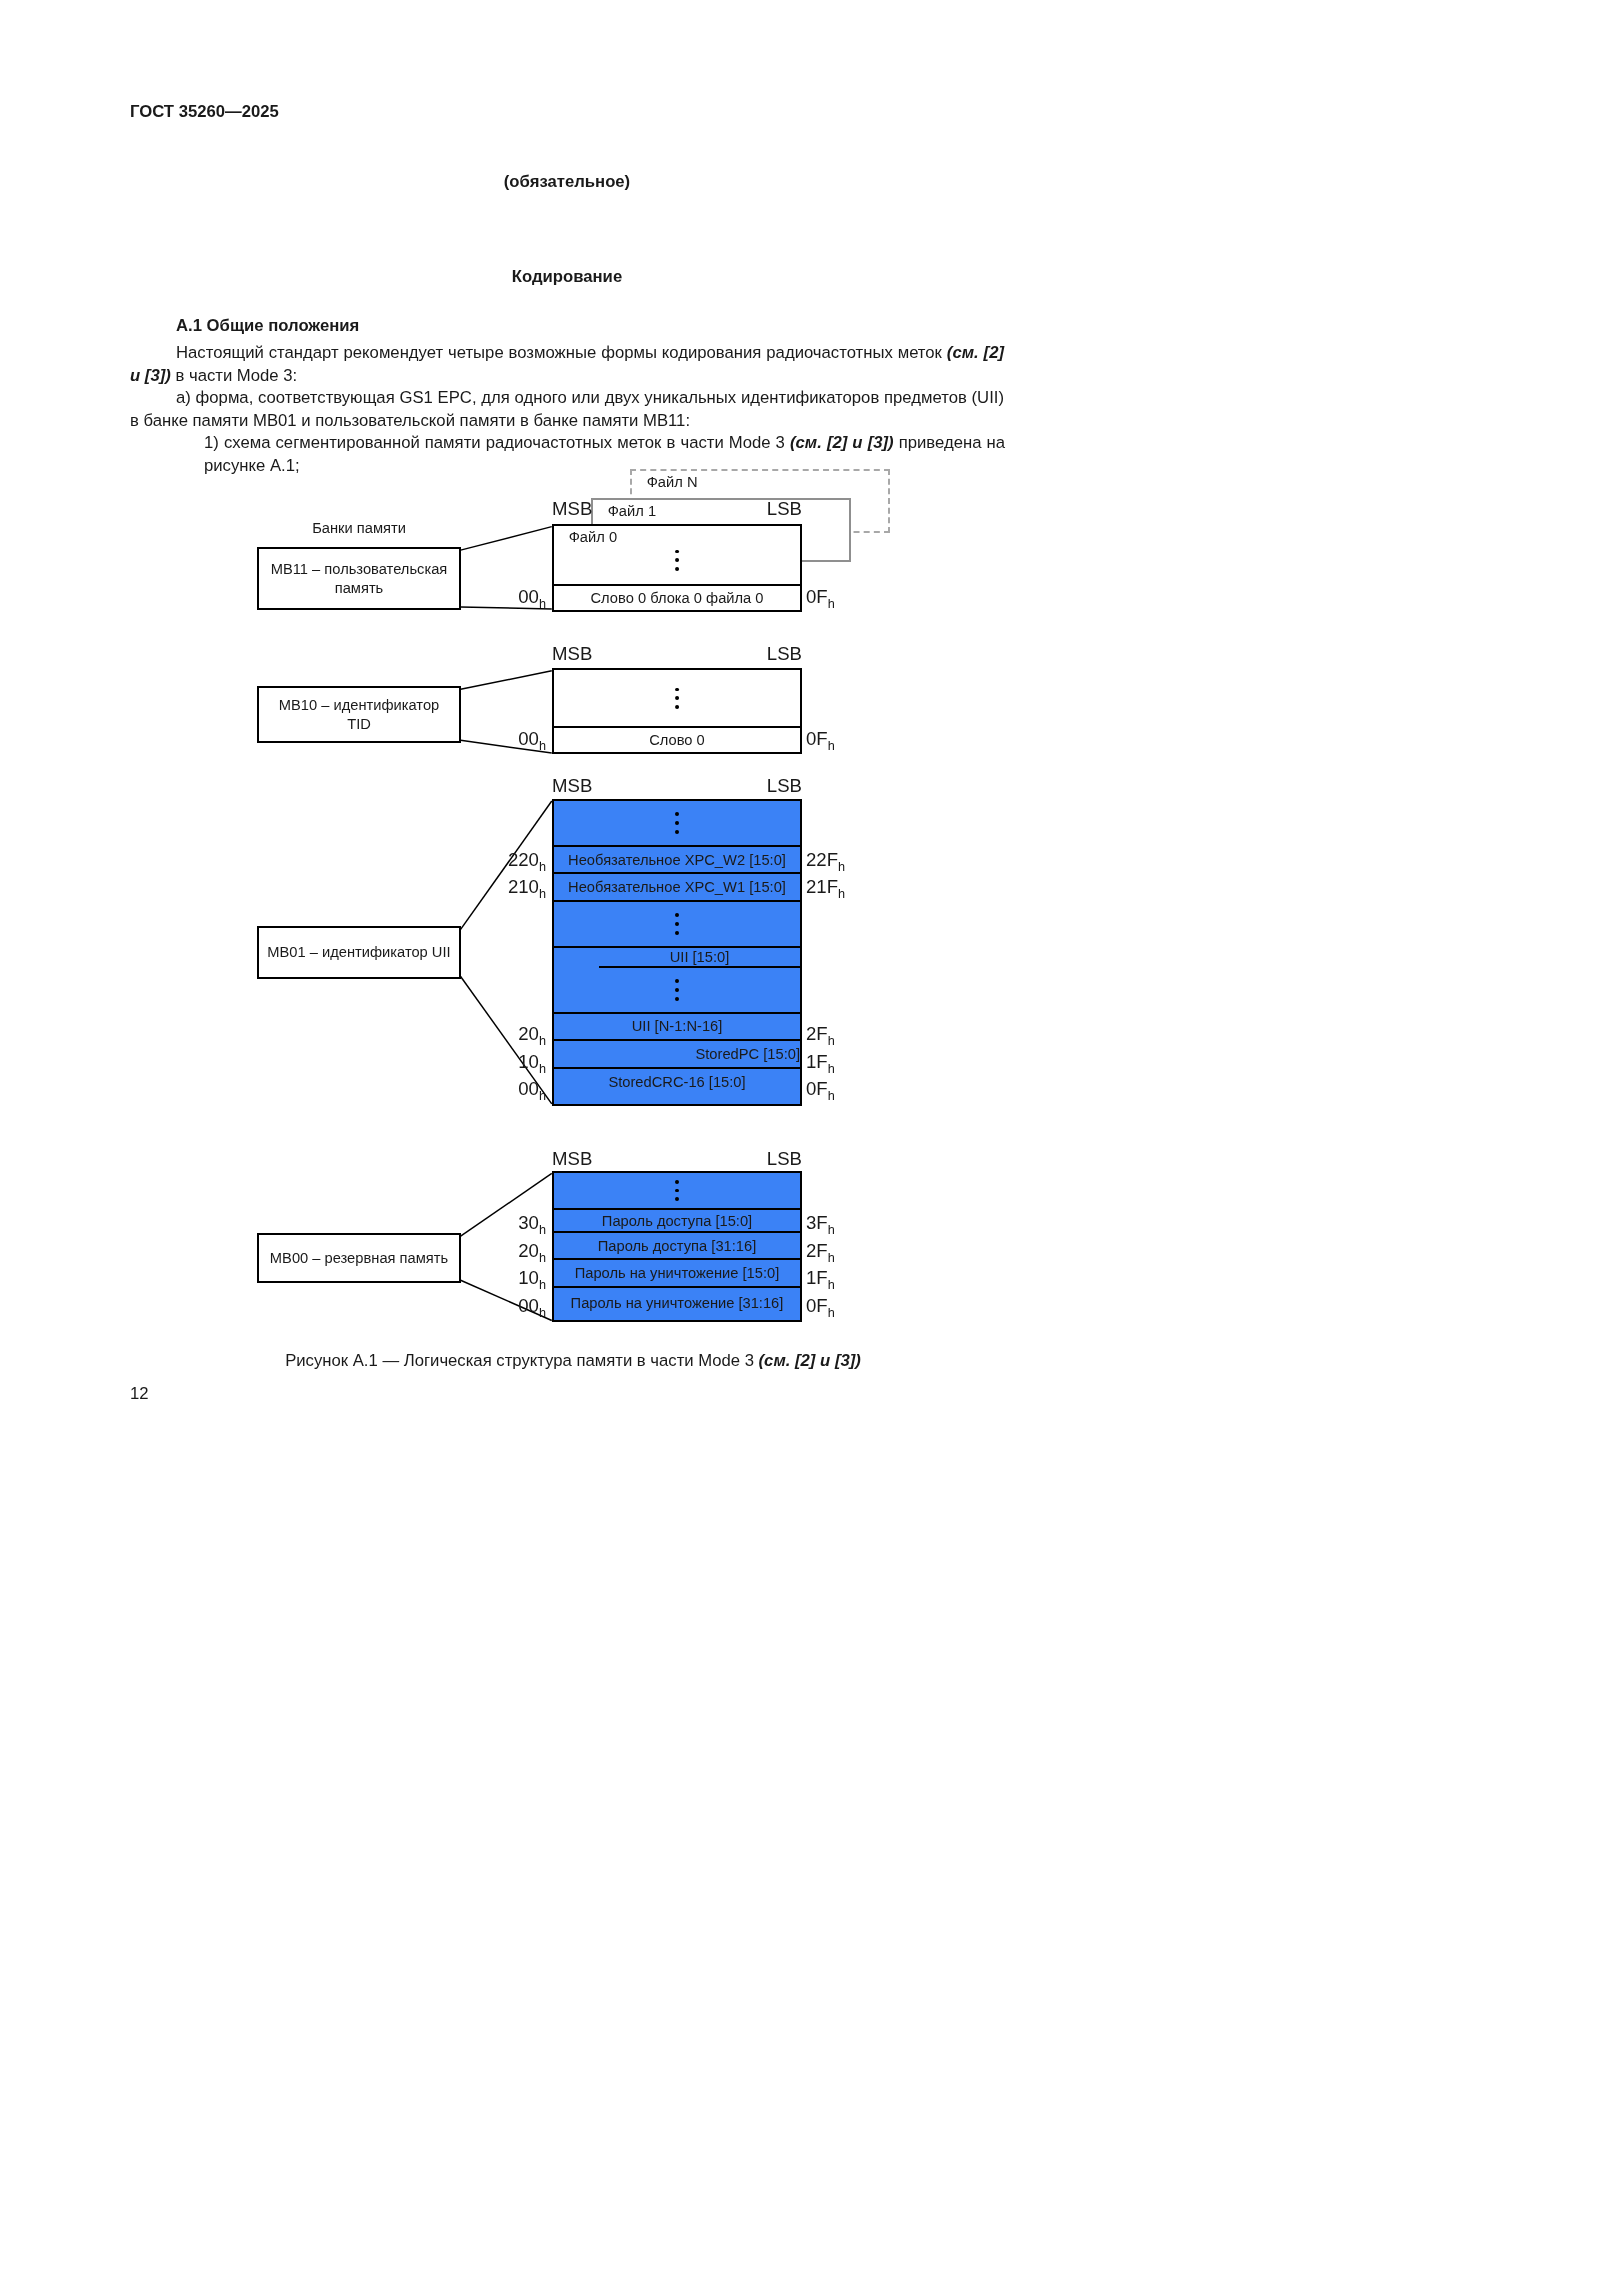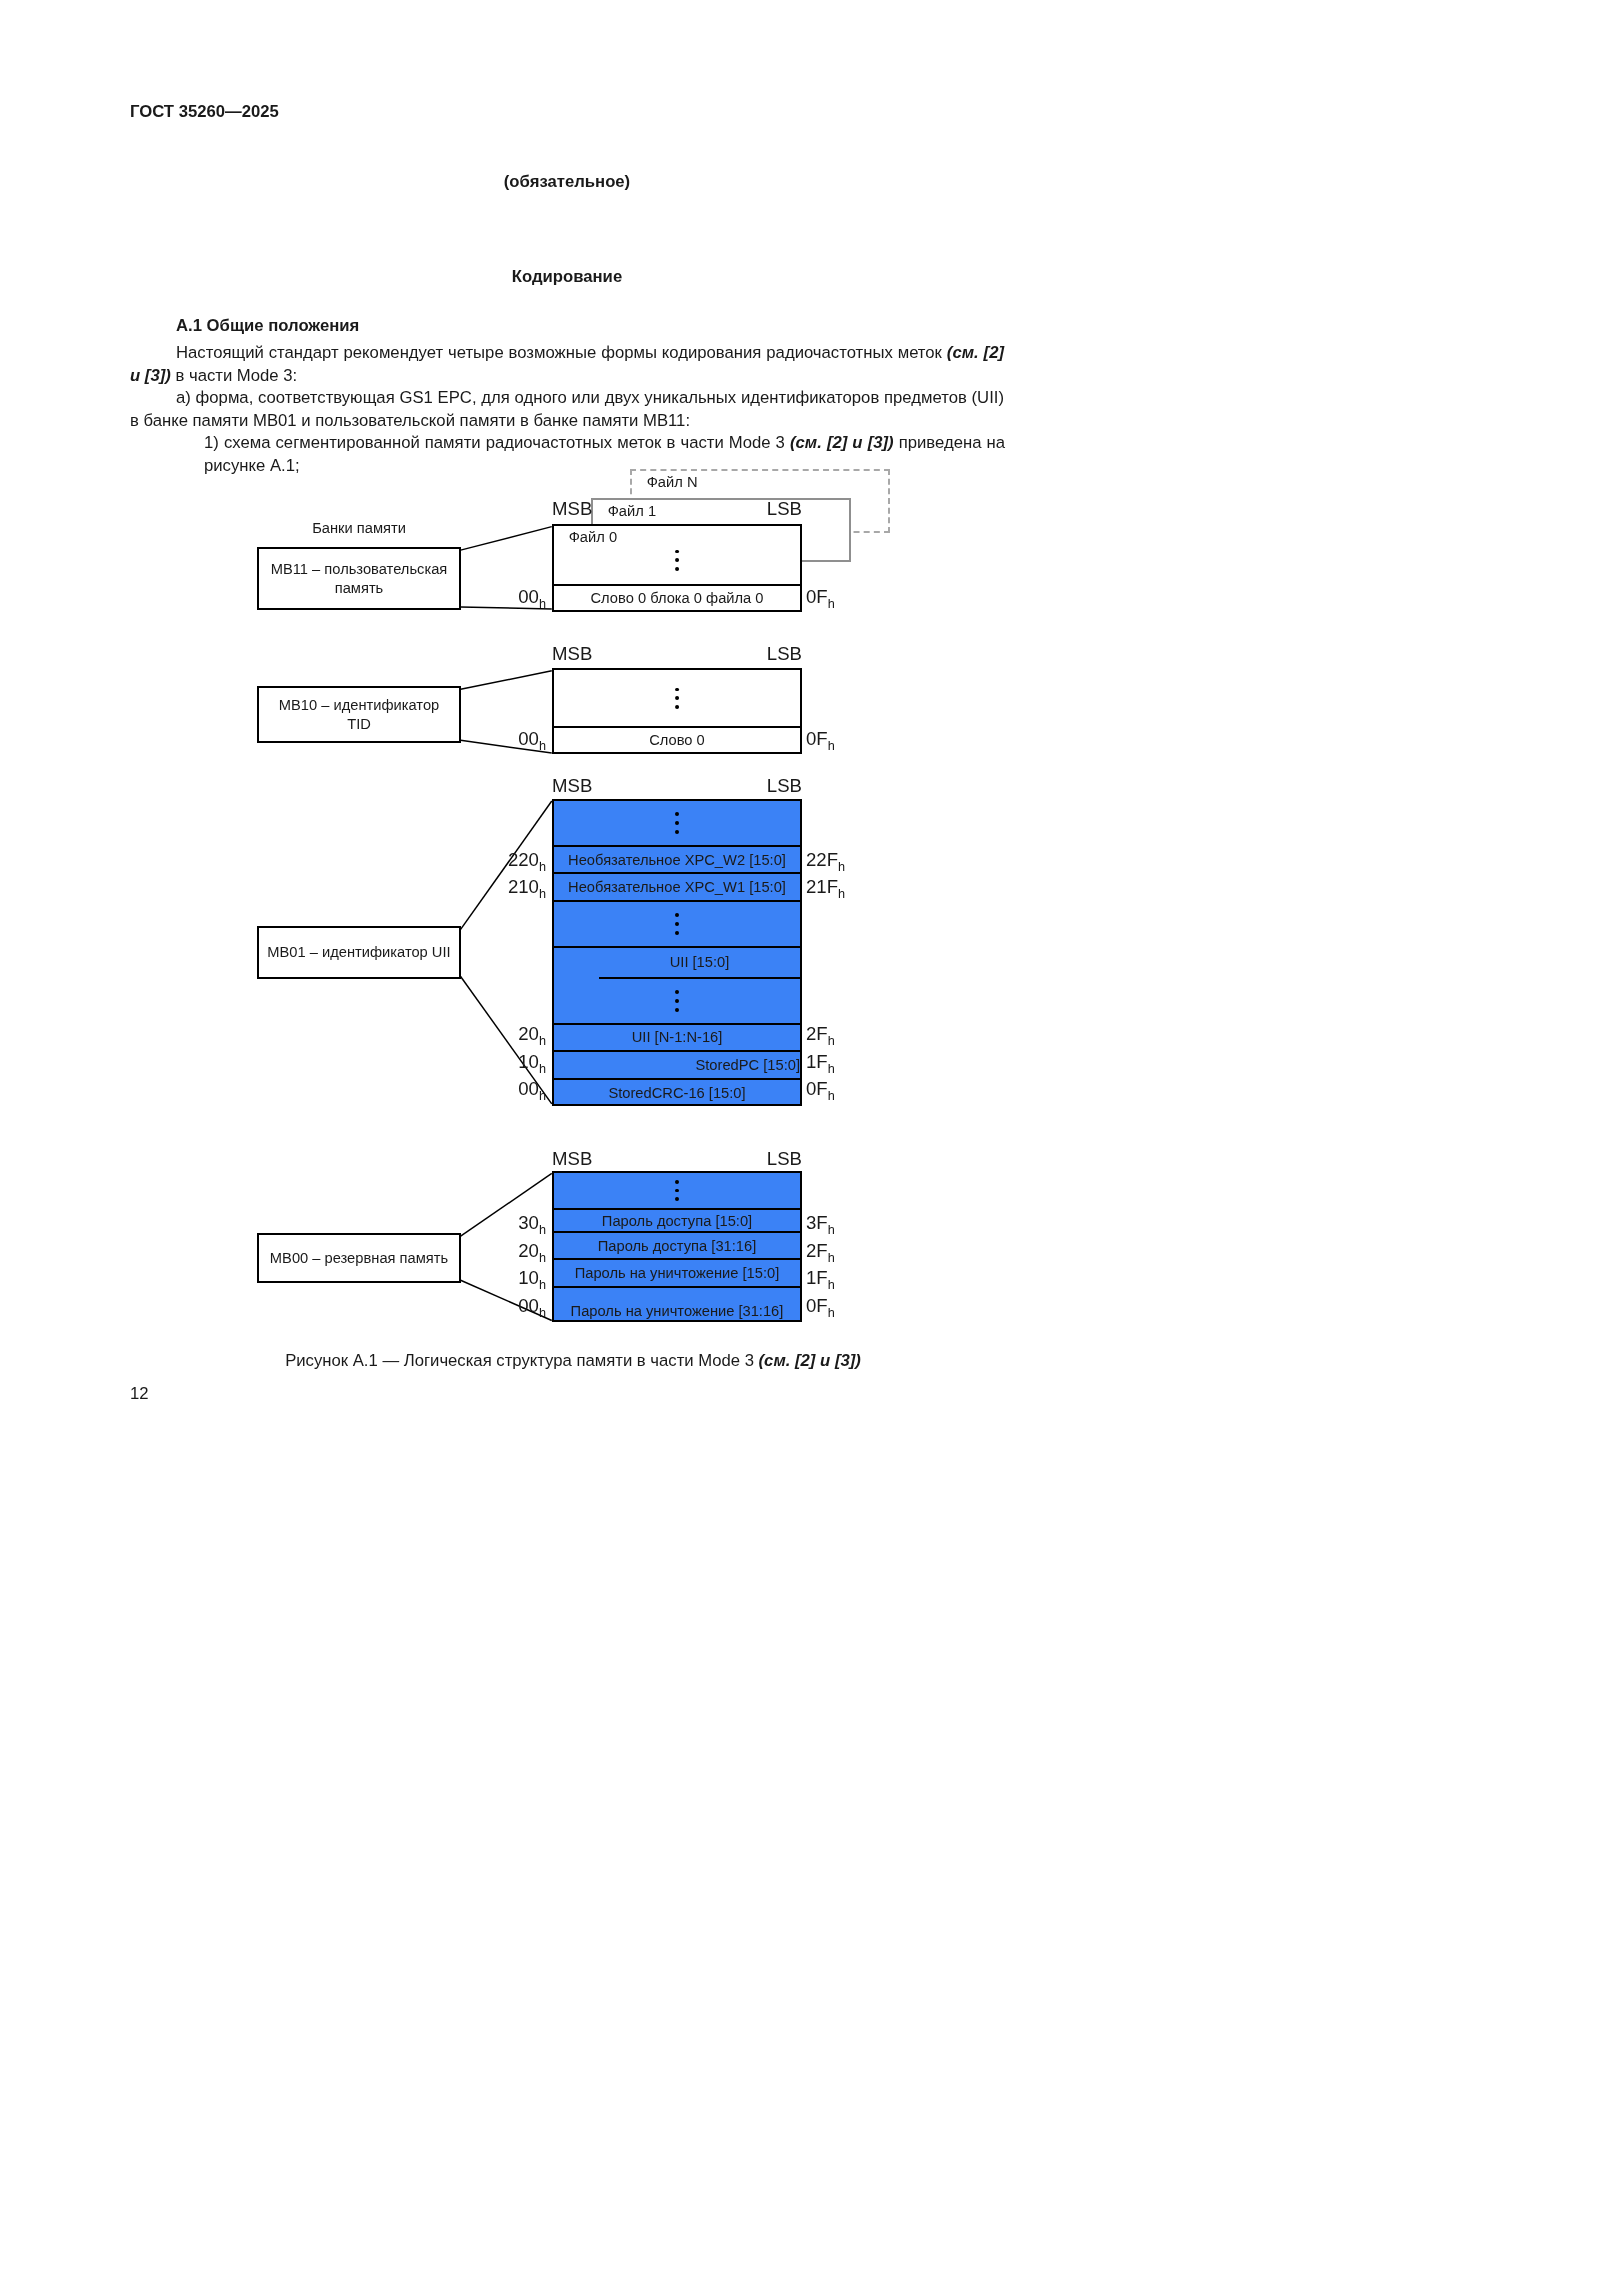--- a/index.html
+++ b/index.html
@@ -141,21 +141,21 @@
     <div class="seg row" style="height:27.4px;">
         <span>Необязательное XPC_W1 [15:0]</span>
       </div>
     <div class="seg dots" style="height:46px;">
         <span class="vdots">
           <i></i>
           <i></i>
           <i></i>
         </span>
       </div>
-    <div class="seg row" style="height:31px;margin-left:45px;">
+    <div class="seg row" style="height:20px;margin-left:45px;">
         <span>UII [15:0]</span>
       </div>
     <div class="seg dots" style="height:46px;">
         <span class="vdots">
           <i></i>
           <i></i>
           <i></i>
         </span>
       </div>
     <div class="seg row" style="height:27.4px;">
@@ -193,21 +193,21 @@
       </div>
     <div class="seg row" style="height:23px;">
         <span>Пароль доступа [15:0]</span>
       </div>
     <div class="seg row" style="height:27.4px;">
         <span>Пароль доступа [31:16]</span>
       </div>
     <div class="seg row" style="height:27.4px;">
         <span>Пароль на уничтожение [15:0]</span>
       </div>
-    <div class="seg row" style="height:31px;margin-top:8px;">
+    <div class="seg row" style="height:31px;">
         <span>Пароль на уничтожение [31:16]</span>
       </div>
   </div>
   <div class="abs addr addr-l" style="top:1212px;"><span>30</span><sub>h</sub></div>
   <div class="abs addr addr-r" style="top:1212px;"><span>3F</span><sub>h</sub></div>
   <div class="abs addr addr-l" style="top:1240px;"><span>20</span><sub>h</sub></div>
   <div class="abs addr addr-r" style="top:1240px;"><span>2F</span><sub>h</sub></div>
   <div class="abs addr addr-l" style="top:1267px;"><span>10</span><sub>h</sub></div>
   <div class="abs addr addr-r" style="top:1267px;"><span>1F</span><sub>h</sub></div>
   <div class="abs addr addr-l" style="top:1295px;"><span>00</span><sub>h</sub></div>

